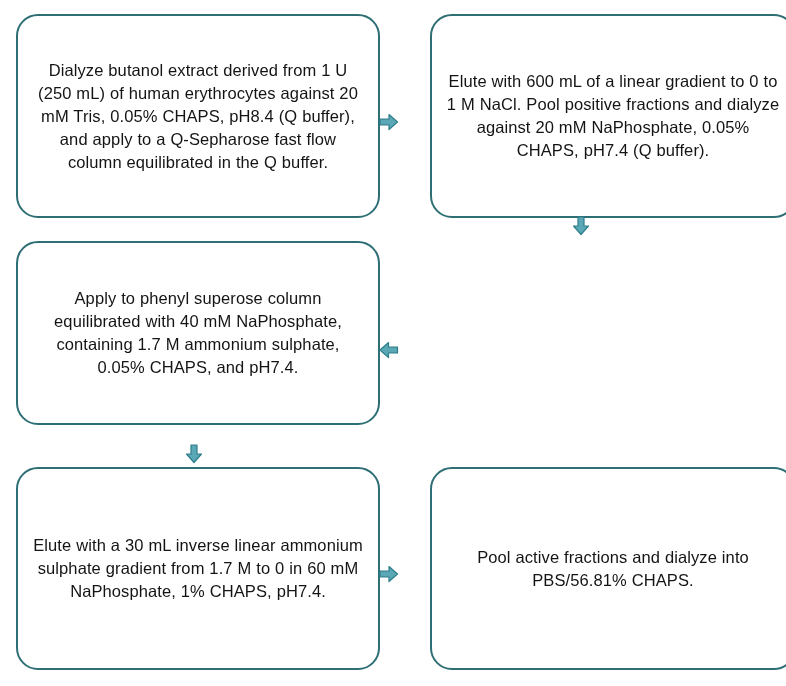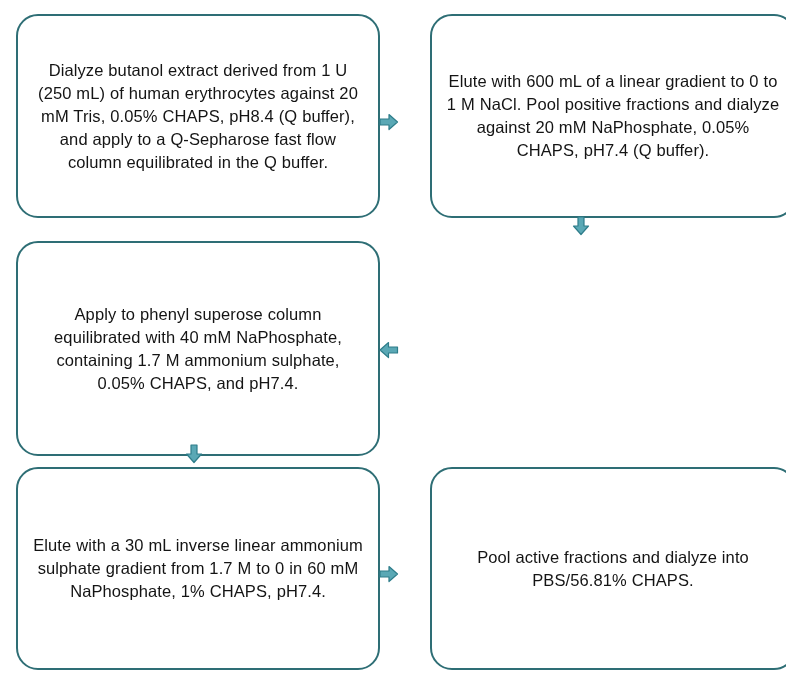--- a/index.html
+++ b/index.html
@@ -32,21 +32,21 @@
     color: #141414;
     text-align: center;
     letter-spacing: 0.1px;
     word-spacing: 0.2px;
   }
 
   
   .col-left  { left: 16px;  width: 364px; }
   .col-right { left: 402px; width: 366px; margin-left: 28px; }
   .row-1 { top: 14px;  height: 204px; }
-  .row-2 { top: 241px; height: 215px; }
+  .row-2 { top: 241px; height: 184px; }
   .row-3 { top: 467px; height: 203px; }
 
   
   .arrow {
     position: absolute;
     display: block;
   }
   .arrow svg { display: block; }
 
   .arrow-right-1 { left: 379px; top: 113px; }

